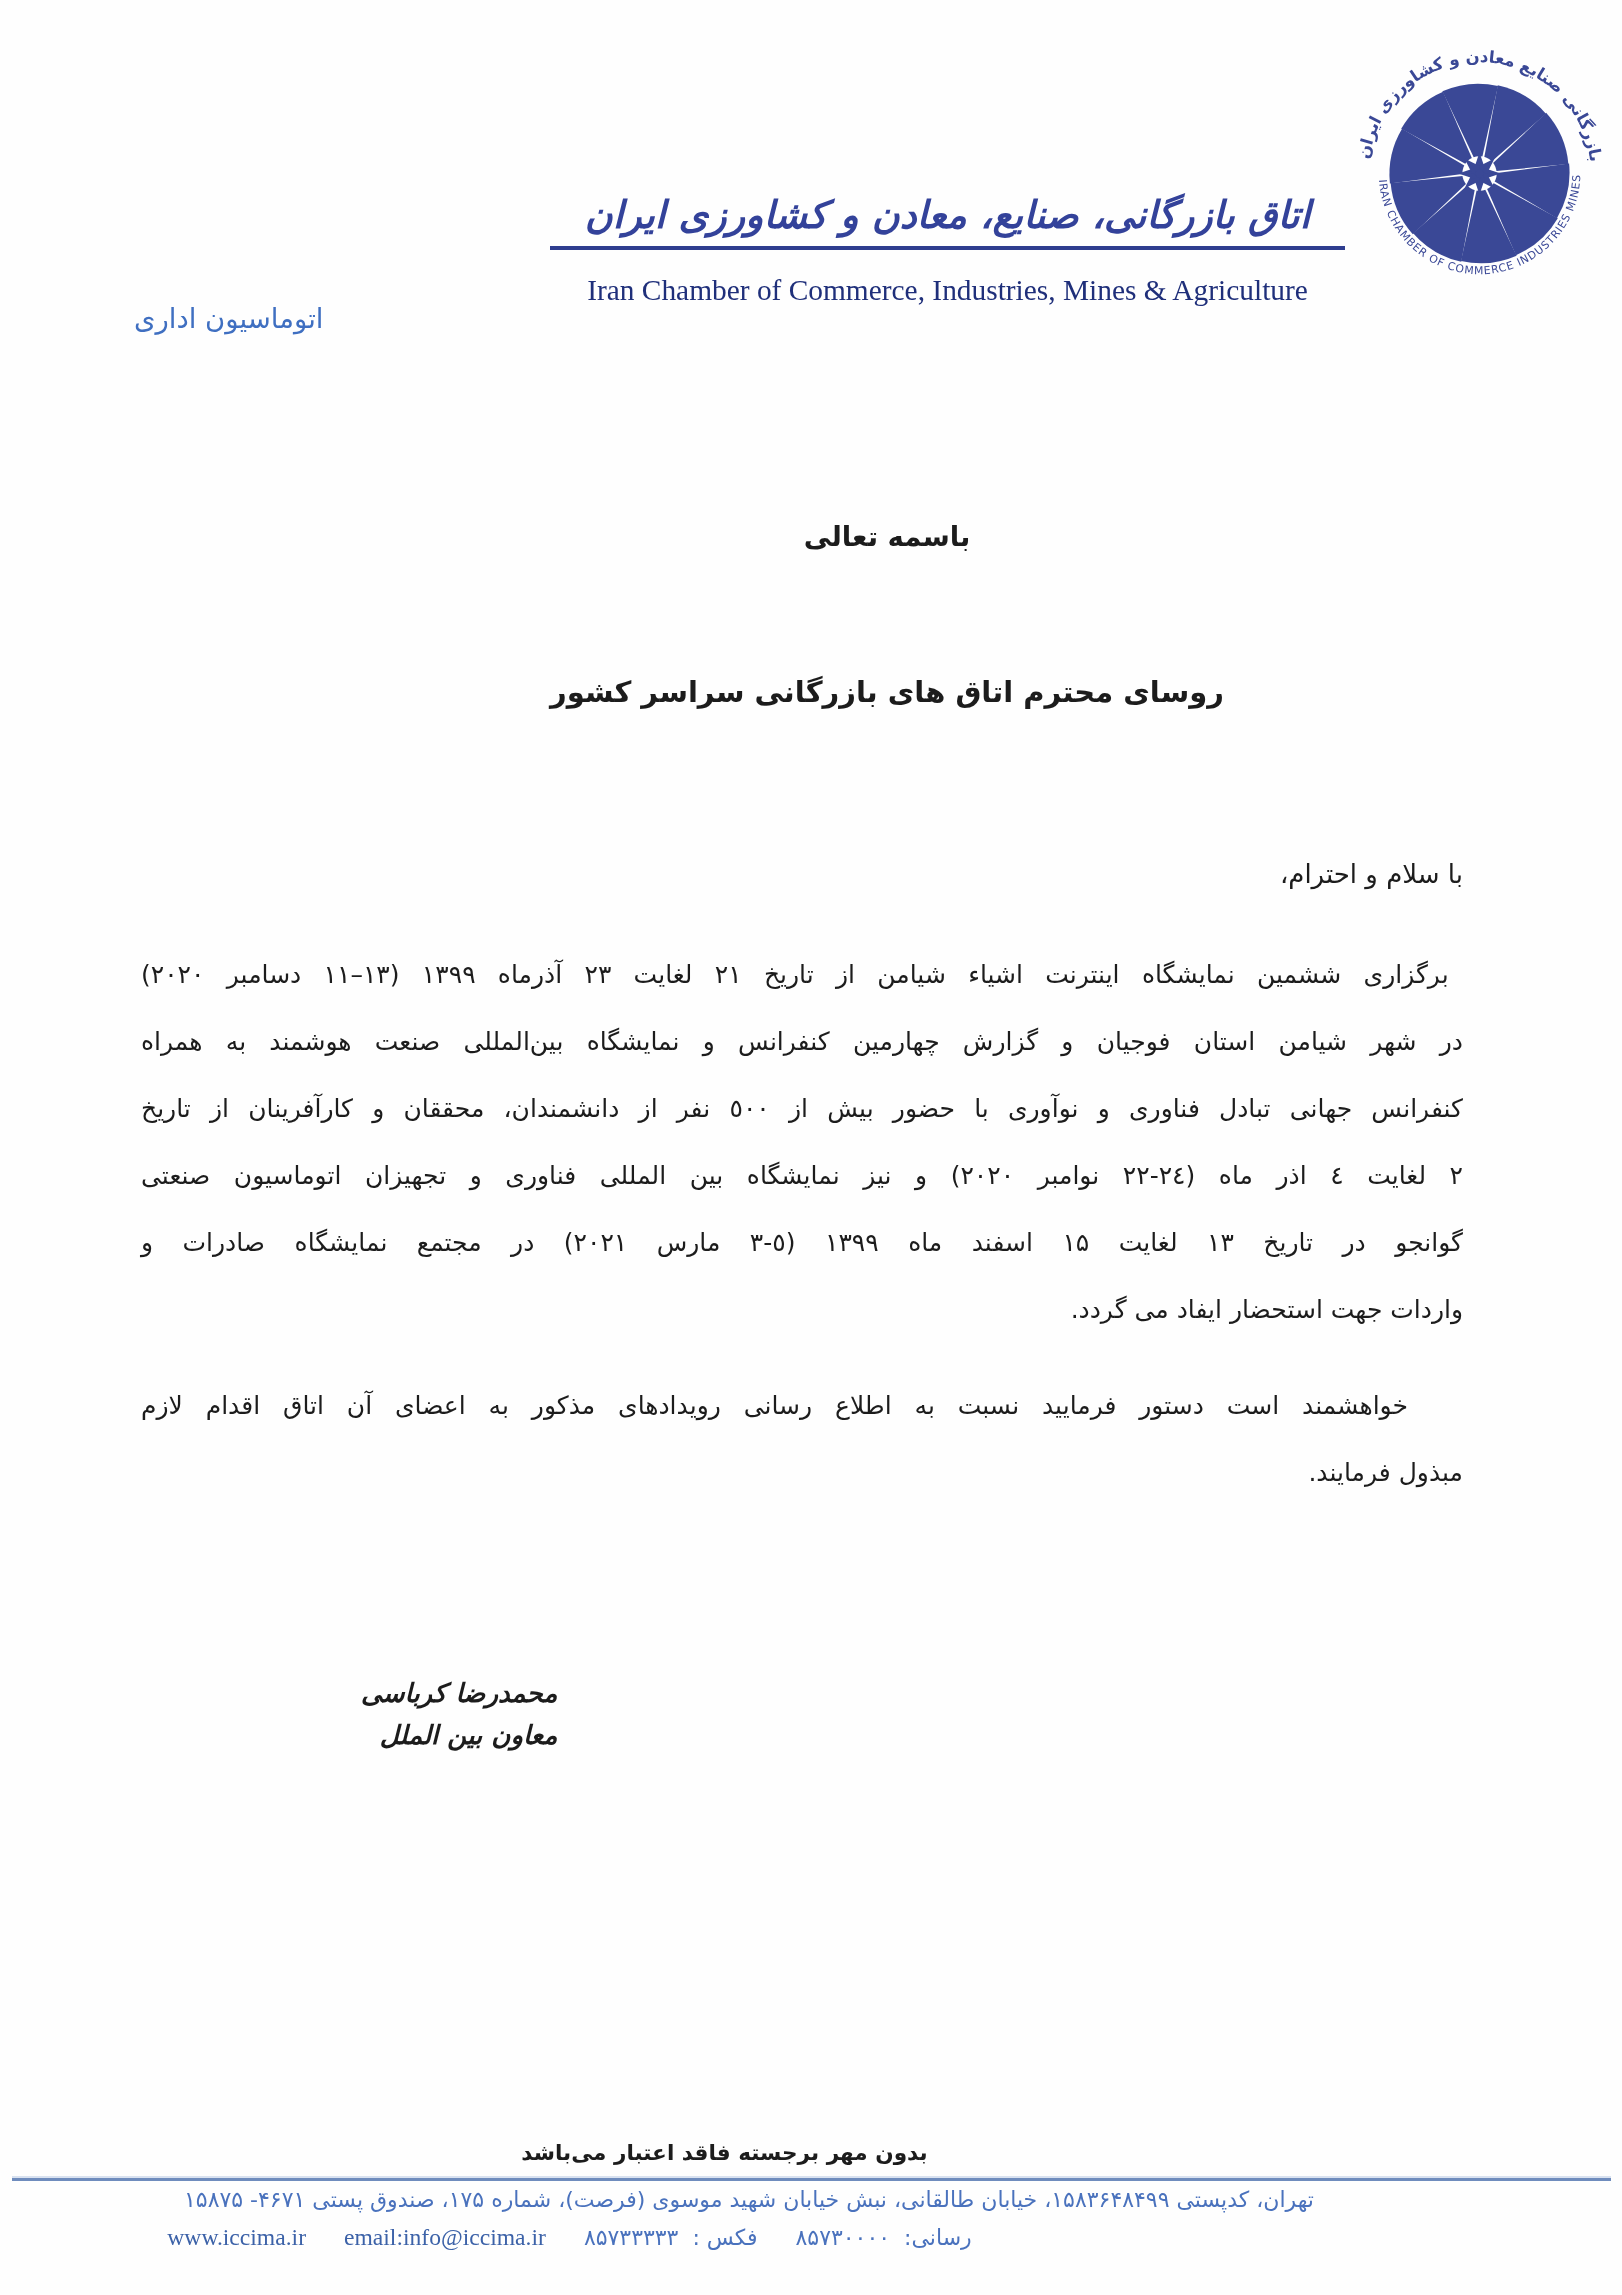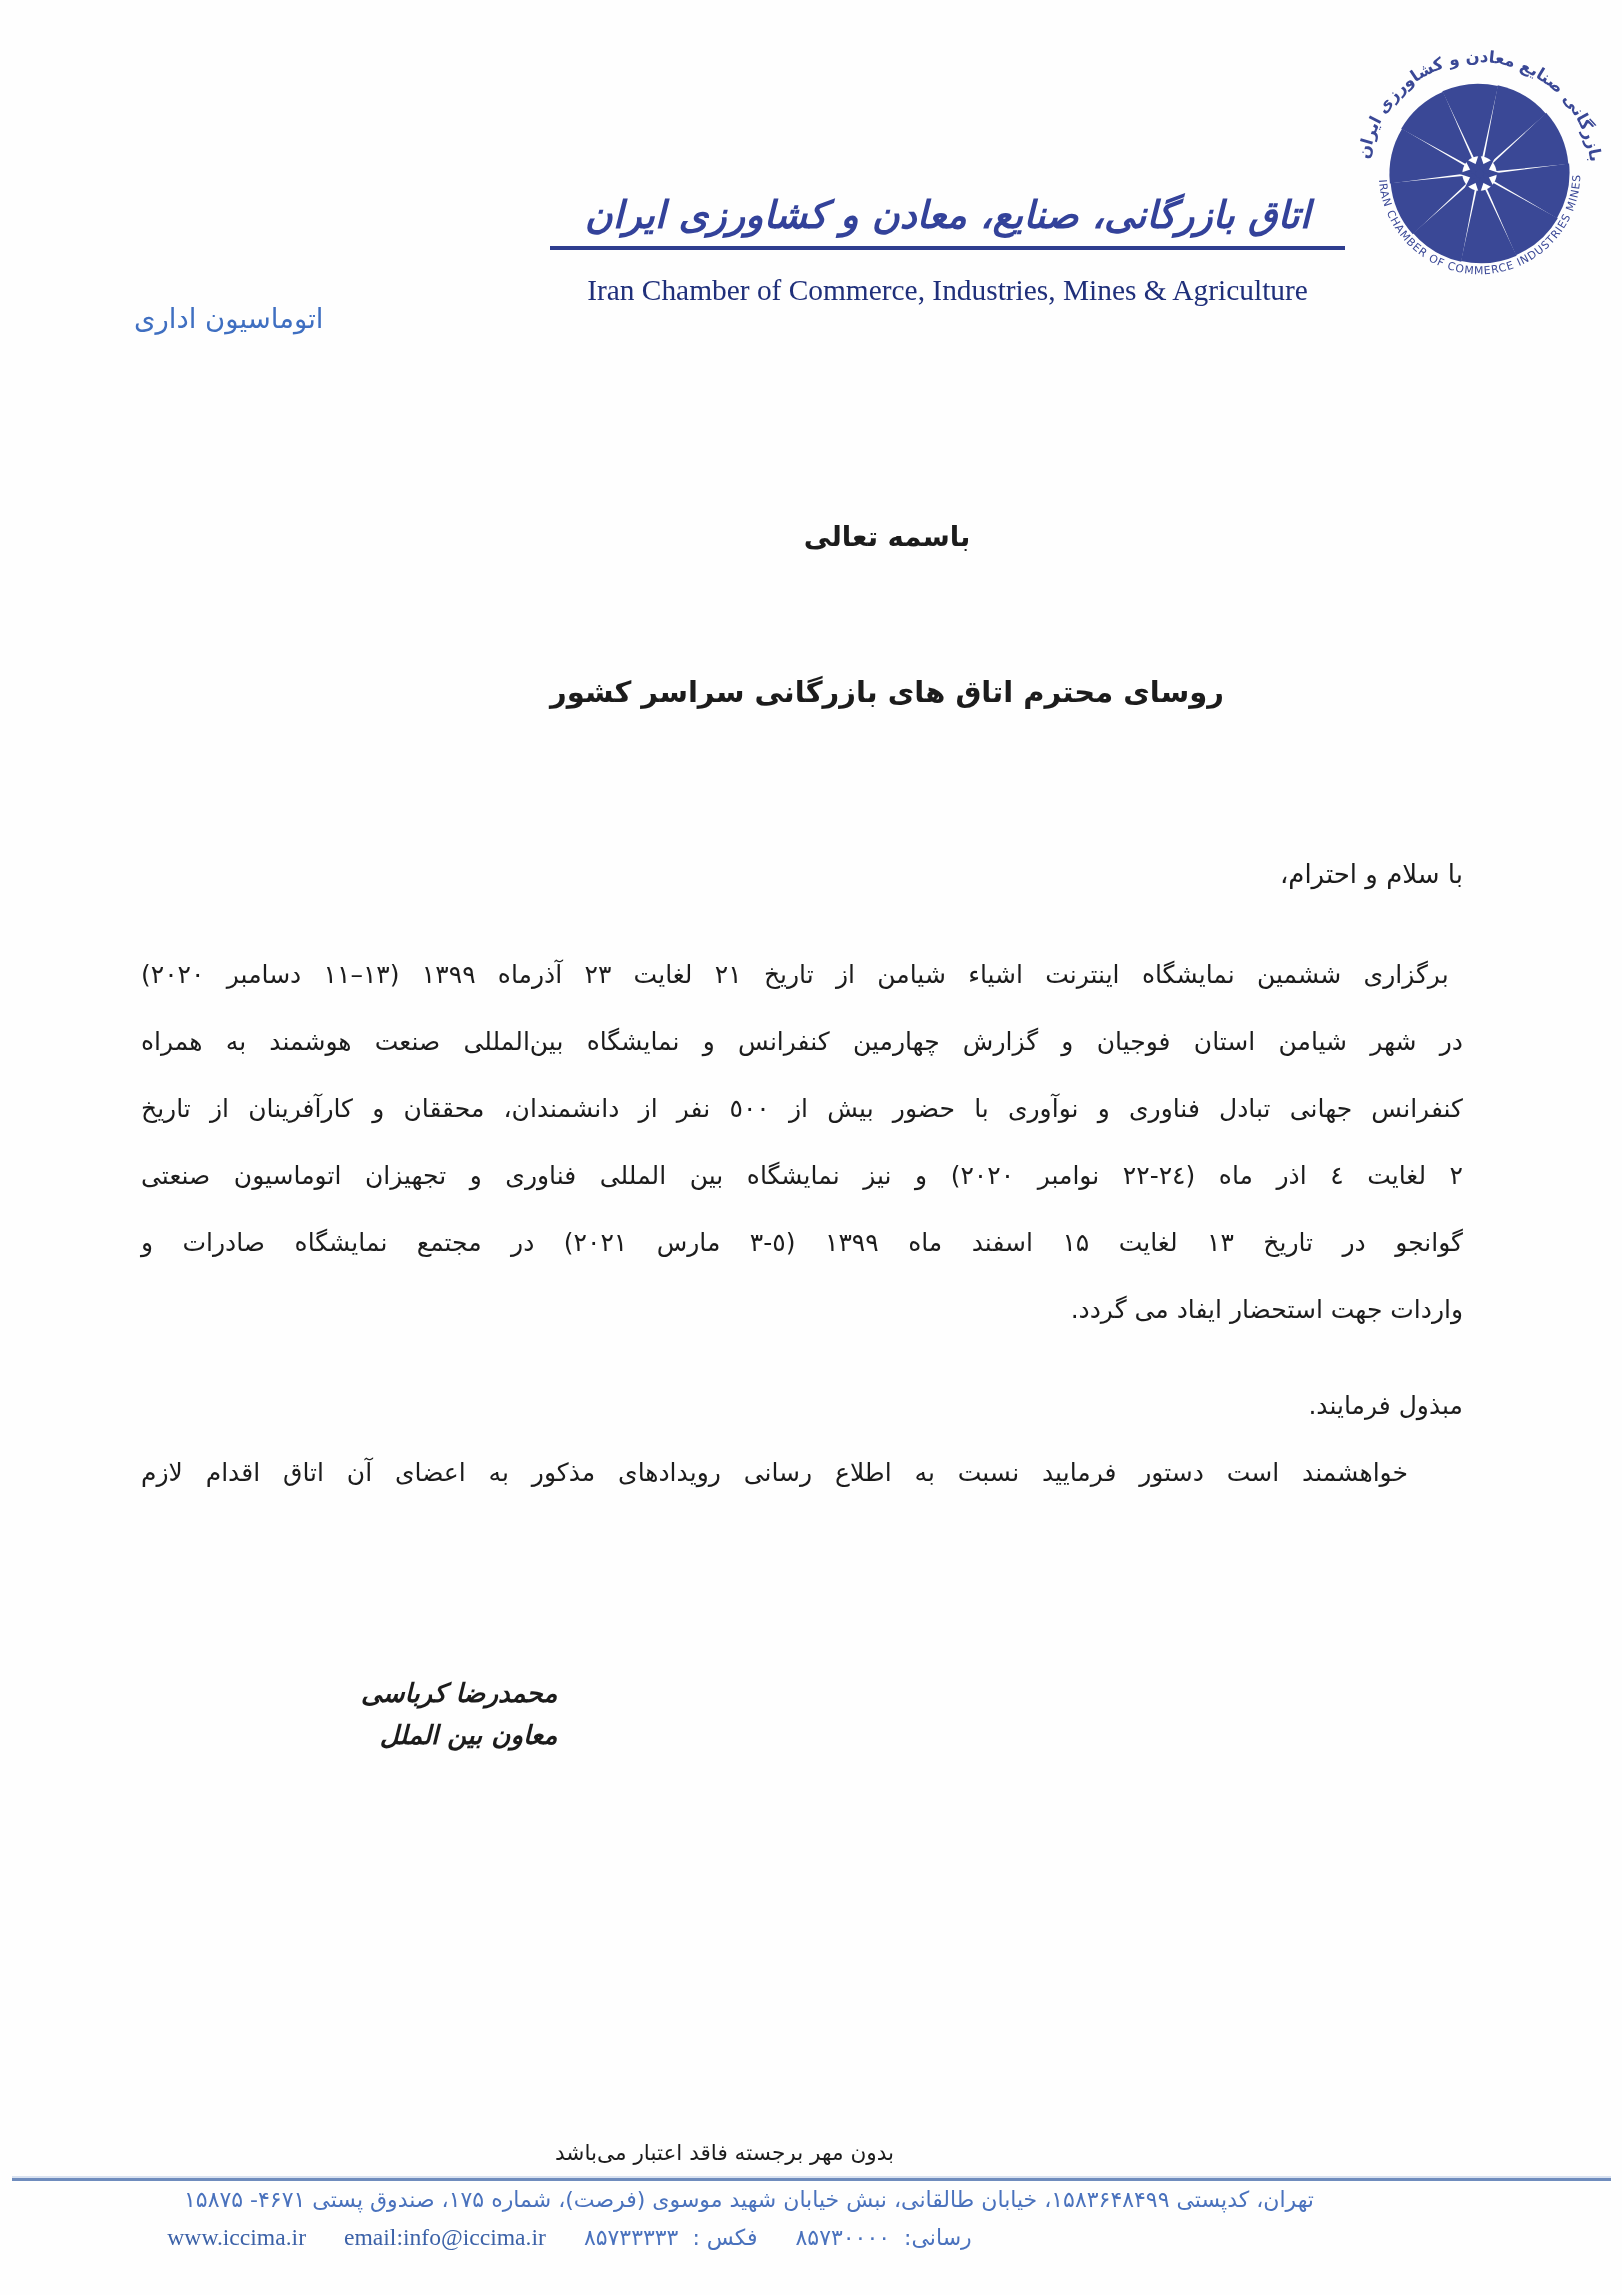--- a/index.html
+++ b/index.html
@@ -68,21 +68,21 @@
   .indent-lg{padding-right:55px;}
   .signature{
     position:absolute;left:361px;top:1672px;
     direction:rtl;
     font-size:26px;font-weight:bold;line-height:42px;font-style:italic;
   }
   
   .stamp-notice{
     position:absolute;left:0;top:2140px;width:1521px;
     text-align:center;padding-right:72px;box-sizing:border-box;
-    direction:rtl;font-size:21.6px;font-weight:normal;
+    direction:rtl;font-size:21.6px;font-weight:bold;
   }
   .footer-divider{
     position:absolute;left:11.8px;right:11.8px;top:2176px;
     height:2px;background:#d9e2f0;
     border-bottom:3.3px solid #6f8cbd;
   }
   .footer-address{
     position:absolute;left:0;top:2187px;width:1498px;
     text-align:center;direction:rtl;
     color:#4a72bd;font-size:22px;
@@ -164,22 +164,22 @@
   <div class="bodyblock b1">
     <div class="ln indent-sm">برگزاری ششمین نمایشگاه اینترنت اشیاء شیامن از تاریخ ۲۱ لغایت ۲۳ آذرماه ۱۳۹۹ (۱۳–۱۱ دسامبر ۲۰۲۰)</div>
     <div class="ln">در شهر شیامن استان فوجیان و گزارش چهارمین کنفرانس و نمایشگاه بین‌المللی صنعت هوشمند به همراه</div>
     <div class="ln">کنفرانس جهانی تبادل فناوری و نوآوری با حضور بیش از ٥٠٠ نفر از دانشمندان، محققان و کارآفرینان از تاریخ</div>
     <div class="ln">۲ لغایت ٤ اذر ماه (٢٤-٢٢ نوامبر ۲۰۲۰) و نیز نمایشگاه بین المللی فناوری و تجهیزان اتوماسیون صنعتی</div>
     <div class="ln">گوانجو در تاریخ ۱۳ لغایت ۱۵ اسفند ماه ۱۳۹۹ (٥-٣ مارس ۲۰۲۱) در مجتمع نمایشگاه صادرات و</div>
     <div class="ln short">واردات جهت استحضار ایفاد می گردد.</div>
   </div>
 
   <div class="bodyblock b2">
+    <div class="ln indent-lg">خواهشمند است دستور فرمایید نسبت به اطلاع رسانی رویدادهای مذکور به اعضای آن اتاق اقدام لازم</div>
     <div class="ln short">مبذول فرمایند.</div>
-    <div class="ln indent-lg">خواهشمند است دستور فرمایید نسبت به اطلاع رسانی رویدادهای مذکور به اعضای آن اتاق اقدام لازم</div>
   </div>
 
   <div class="signature">
     <div>محمدرضا کرباسی</div>
     <div>معاون بین الملل</div>
   </div>
 
   <div class="stamp-notice">بدون مهر برجسته فاقد اعتبار می‌باشد</div>
   <div class="footer-divider"></div>
   <div class="footer-address">تهران، کدپستی ۱۵۸۳۶۴۸۴۹۹، خیابان طالقانی، نبش خیابان شهید موسوی (فرصت)، شماره ۱۷۵، صندوق پستی ۴۶۷۱- ۱۵۸۷۵</div>

